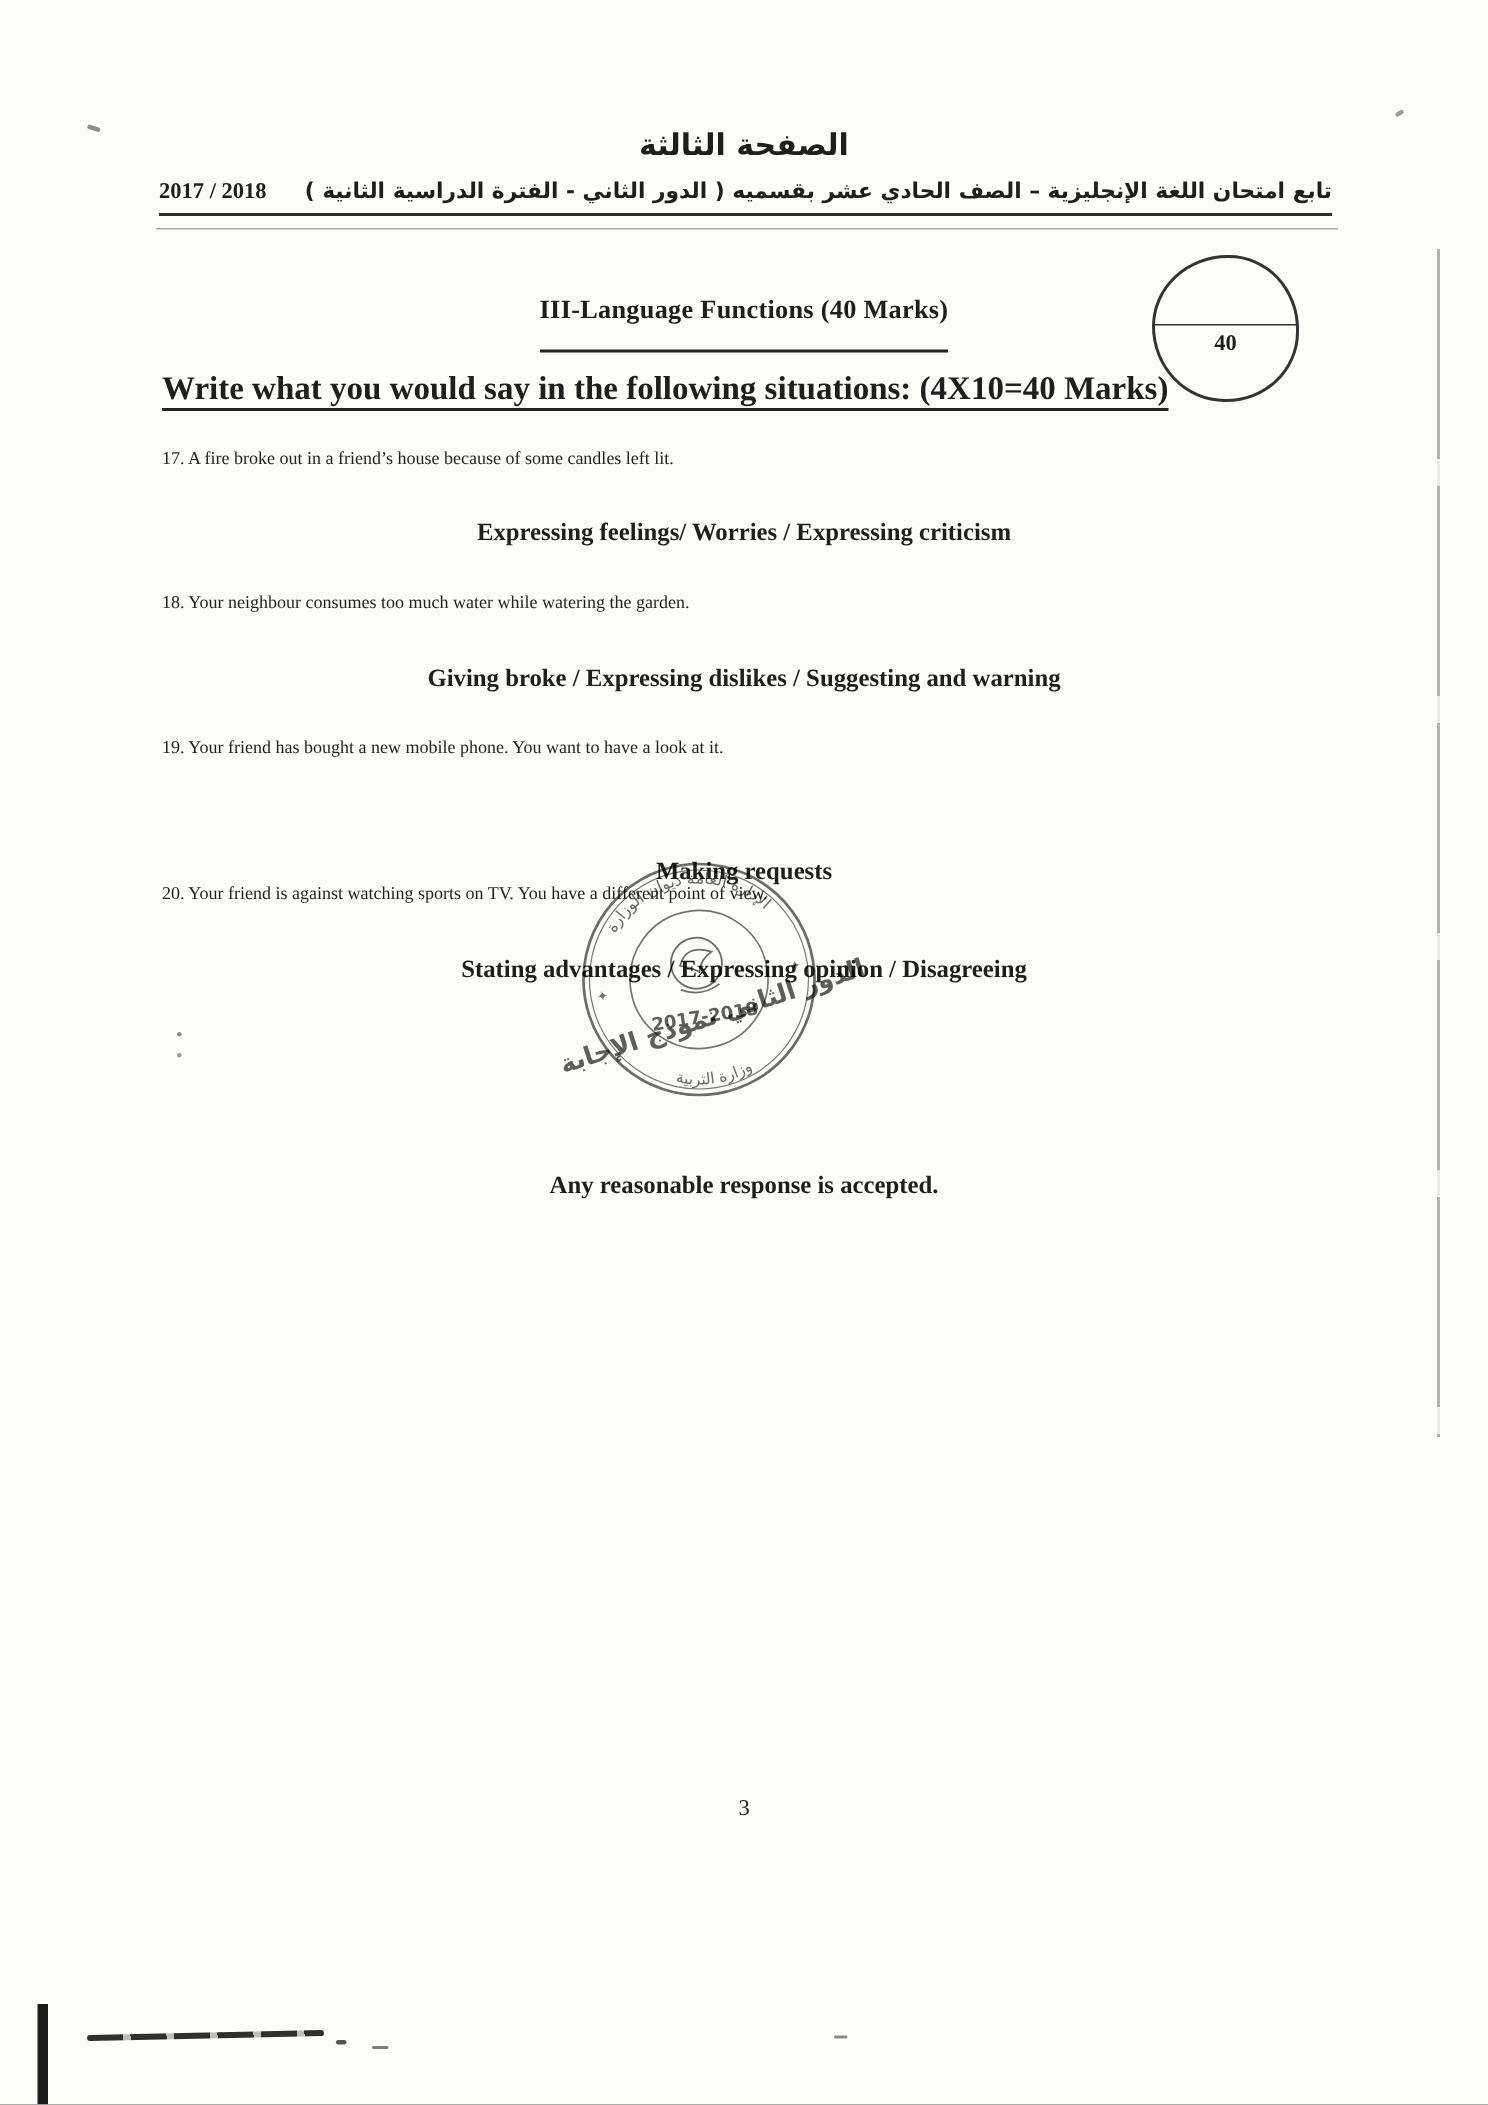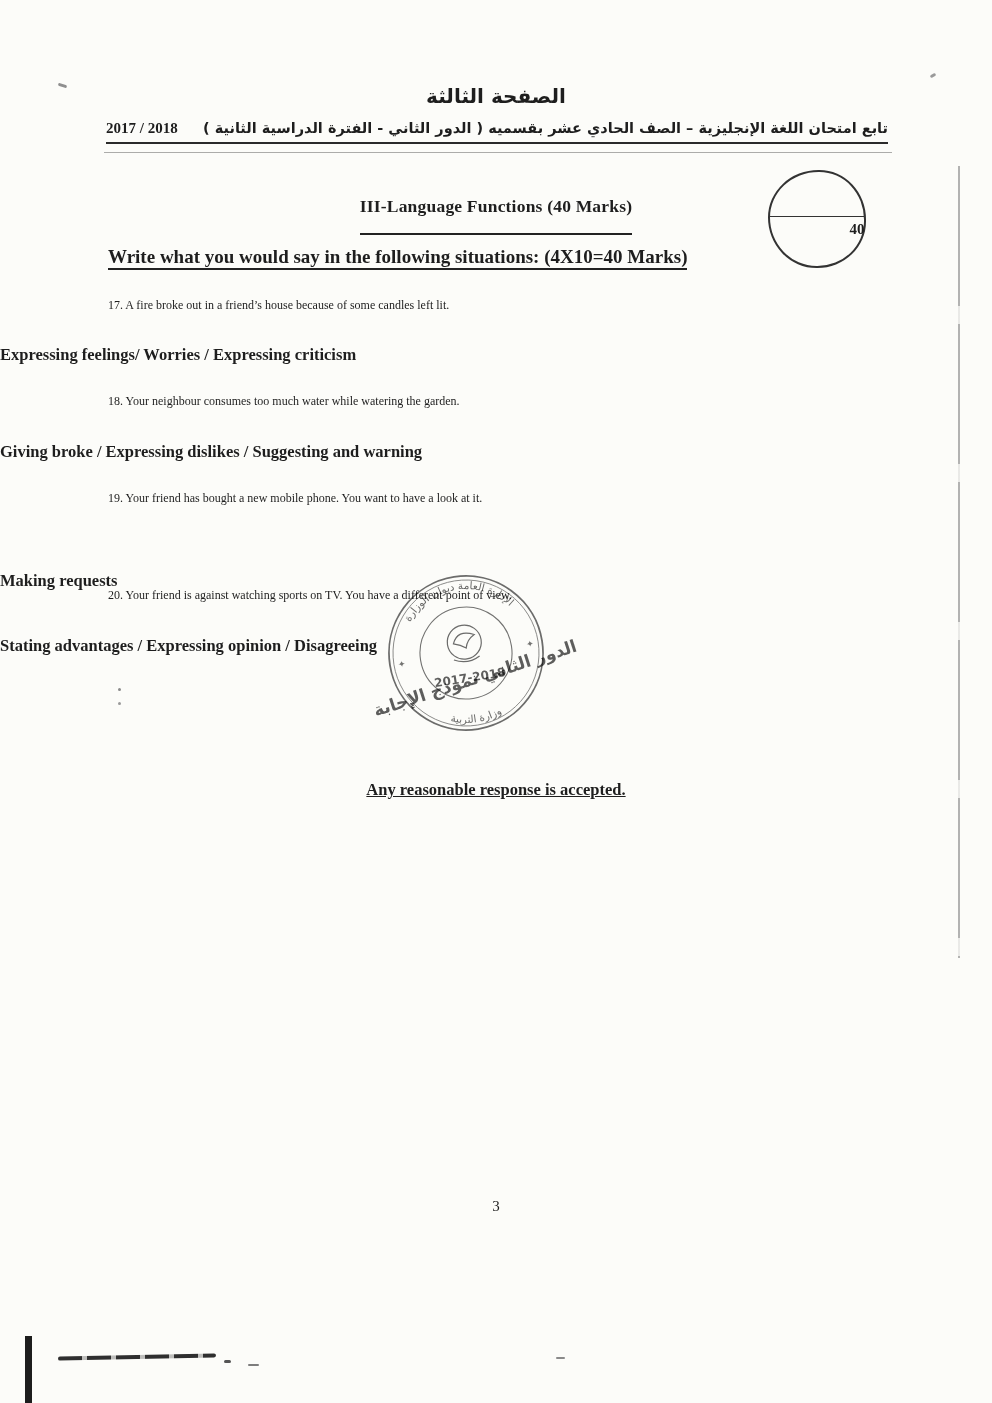--- a/index.html
+++ b/index.html
@@ -37,37 +37,37 @@
     border-bottom:2.5px solid #222;padding-bottom:16px;
   }
   .score-circle{
     position:absolute;top:170px;left:768px;width:94px;height:94px;
     border:2px solid #333;
     border-radius:52% 48% 50% 50% / 49% 51% 48% 52%;
   }
   .score-line{position:absolute;top:47%;left:-1px;right:-1px;border-top:1.6px solid #333;}
   .score-value{
     position:absolute;top:52%;left:0;width:100%;text-align:center;
-    font-weight:bold;font-size:15px;font-family:"Liberation Serif", serif;padding-left:40px;
+    font-weight:bold;font-size:15px;font-family:"Liberation Serif", serif;
   }
 
   .instruction{position:absolute;top:246px;left:108px;width:800px;}
   .instruction span{
-    font-weight:bold;font-size:19px;
+    font-weight:bold;font-size:22px;
     border-bottom:2.5px solid #222;padding-bottom:1px;
   }
 
   .question{position:absolute;left:108px;width:800px;font-size:12px;}
-  .answer{position:absolute;left:0;width:100%;font-weight:bold;font-size:16.5px;}
+  .answer{position:absolute;left:0;width:100%;text-align:center;font-weight:bold;font-size:16.5px;}
   .q0{top:298px}.a0{top:345px}
   .q1{top:394px}.a1{top:442px}
   .q2{top:491px}.a2{top:571px}
   .q3{top:588px}.a3{top:636px}
 
-  .note{position:absolute;top:780px;left:0;width:100%;text-align:center;font-weight:bold;font-size:16.5px;text-decoration:underline;}
+  .note{position:absolute;top:780px;left:0;width:100%;text-align:center;font-weight:bold;font-size:16.5px;}
   .page-number{position:absolute;top:1198px;left:0;width:100%;text-align:center;font-size:15px;}
 
   
   .stamp{
     position:absolute;top:562px;left:375px;width:182px;height:182px;
     transform:rotate(-9deg);
     opacity:.82;mix-blend-mode:multiply;
   }
   .stamp-script{
     position:absolute;top:668px;left:356px;width:238px;

